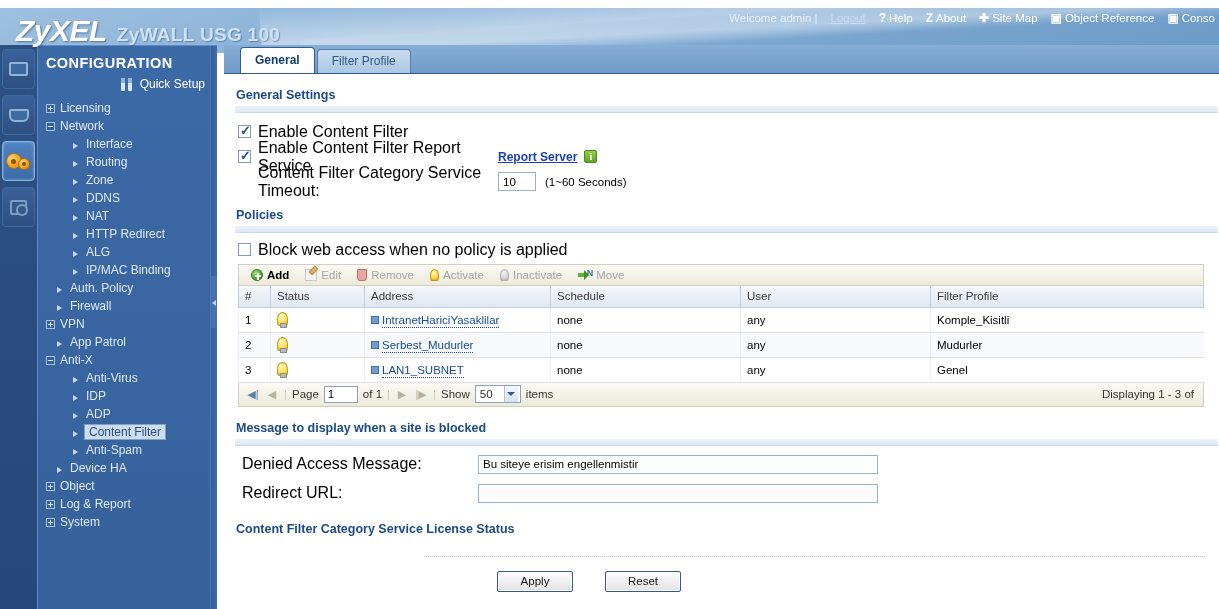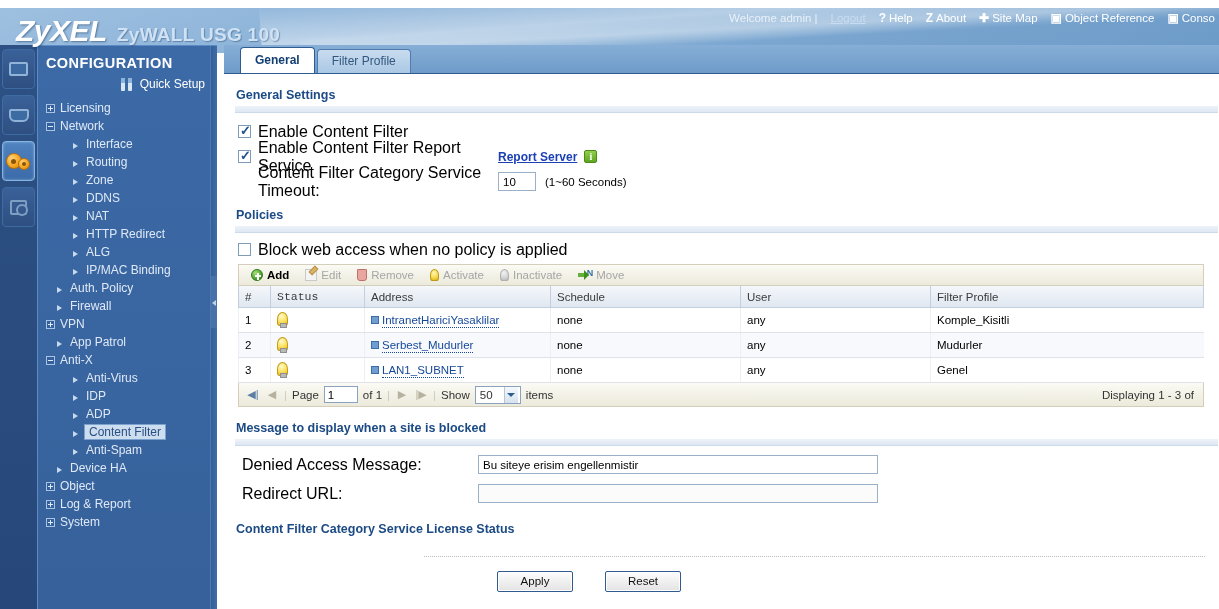--- a/index.html
+++ b/index.html
@@ -578,21 +578,21 @@
               <span class="n">N</span>
             </span>
           <span>Move</span>
         </span>
       </div>
 
       <table class="grid">
         <thead>
           <tr>
             <th style="width:32px;">#</th>
-            <th style="width:94px;font-family:Liberation Mono, monospace;">Status</th>
+            <th style="width:94px;">Status</th>
             <th style="width:186px;">Address</th>
             <th style="width:190px;">Schedule</th>
             <th style="width:190px;">User</th>
             <th>Filter Profile</th>
           </tr>
         </thead>
         <tbody id="policy-rows">
             <tr>
               <td>1</td>
               <td><span class="bulb-cell"></span></td>

